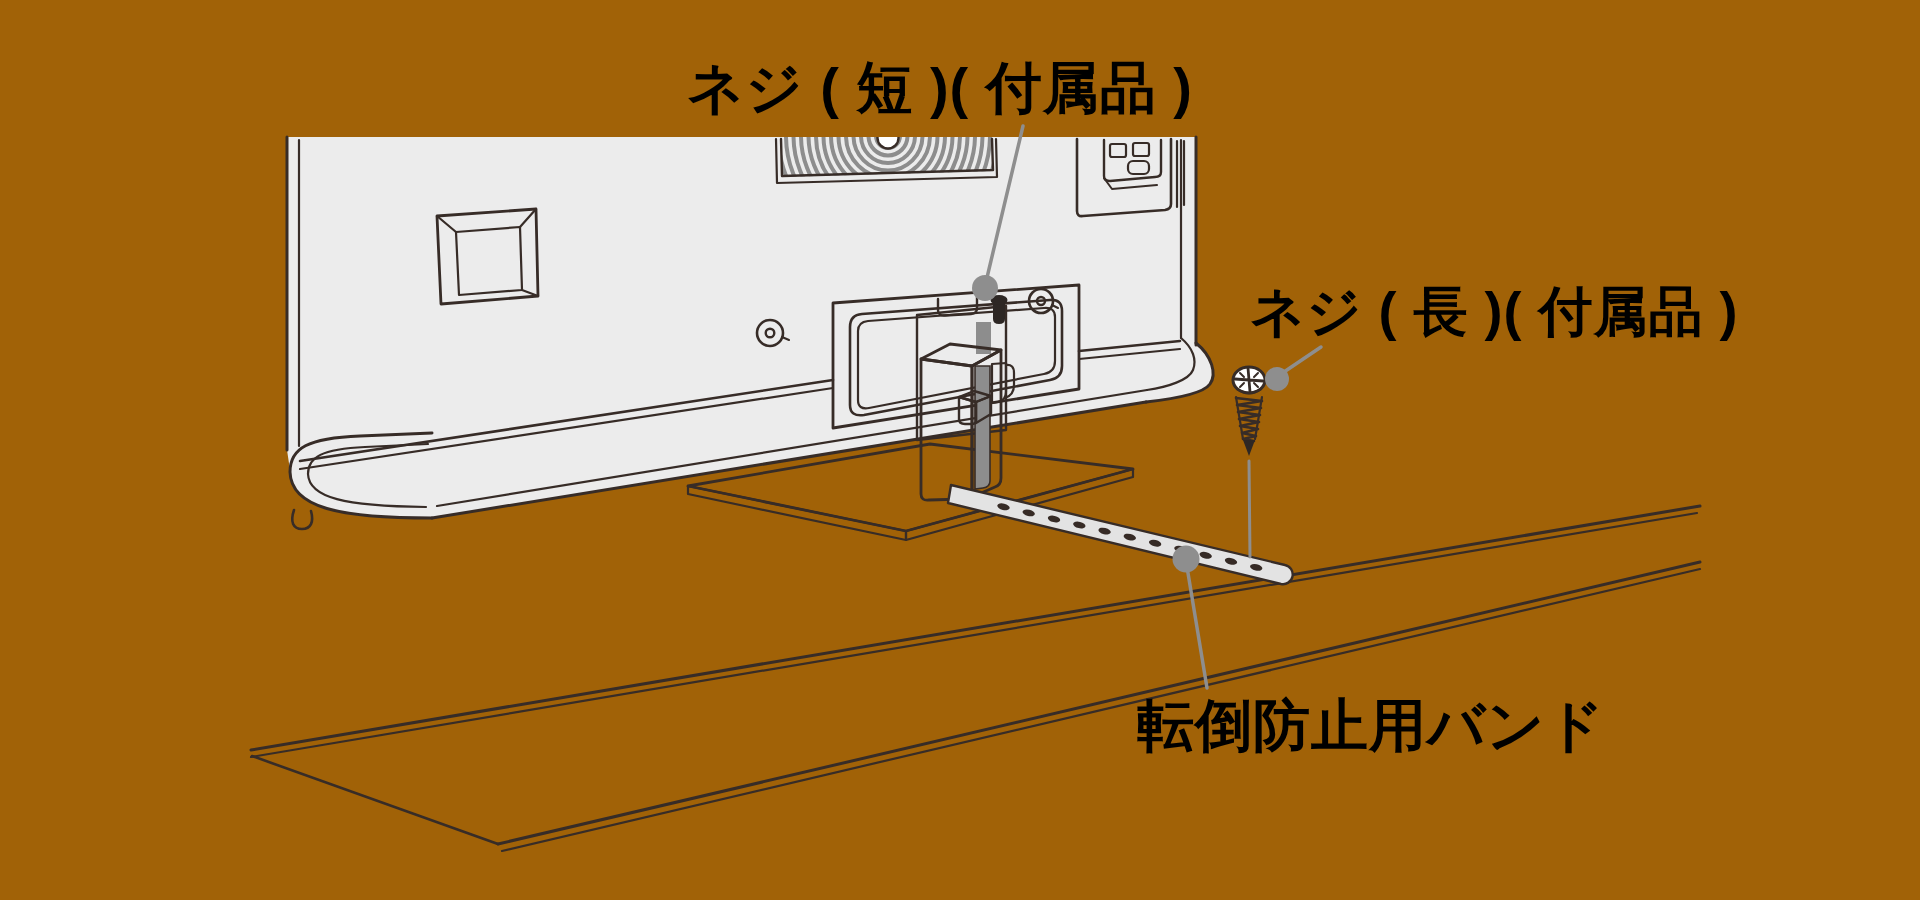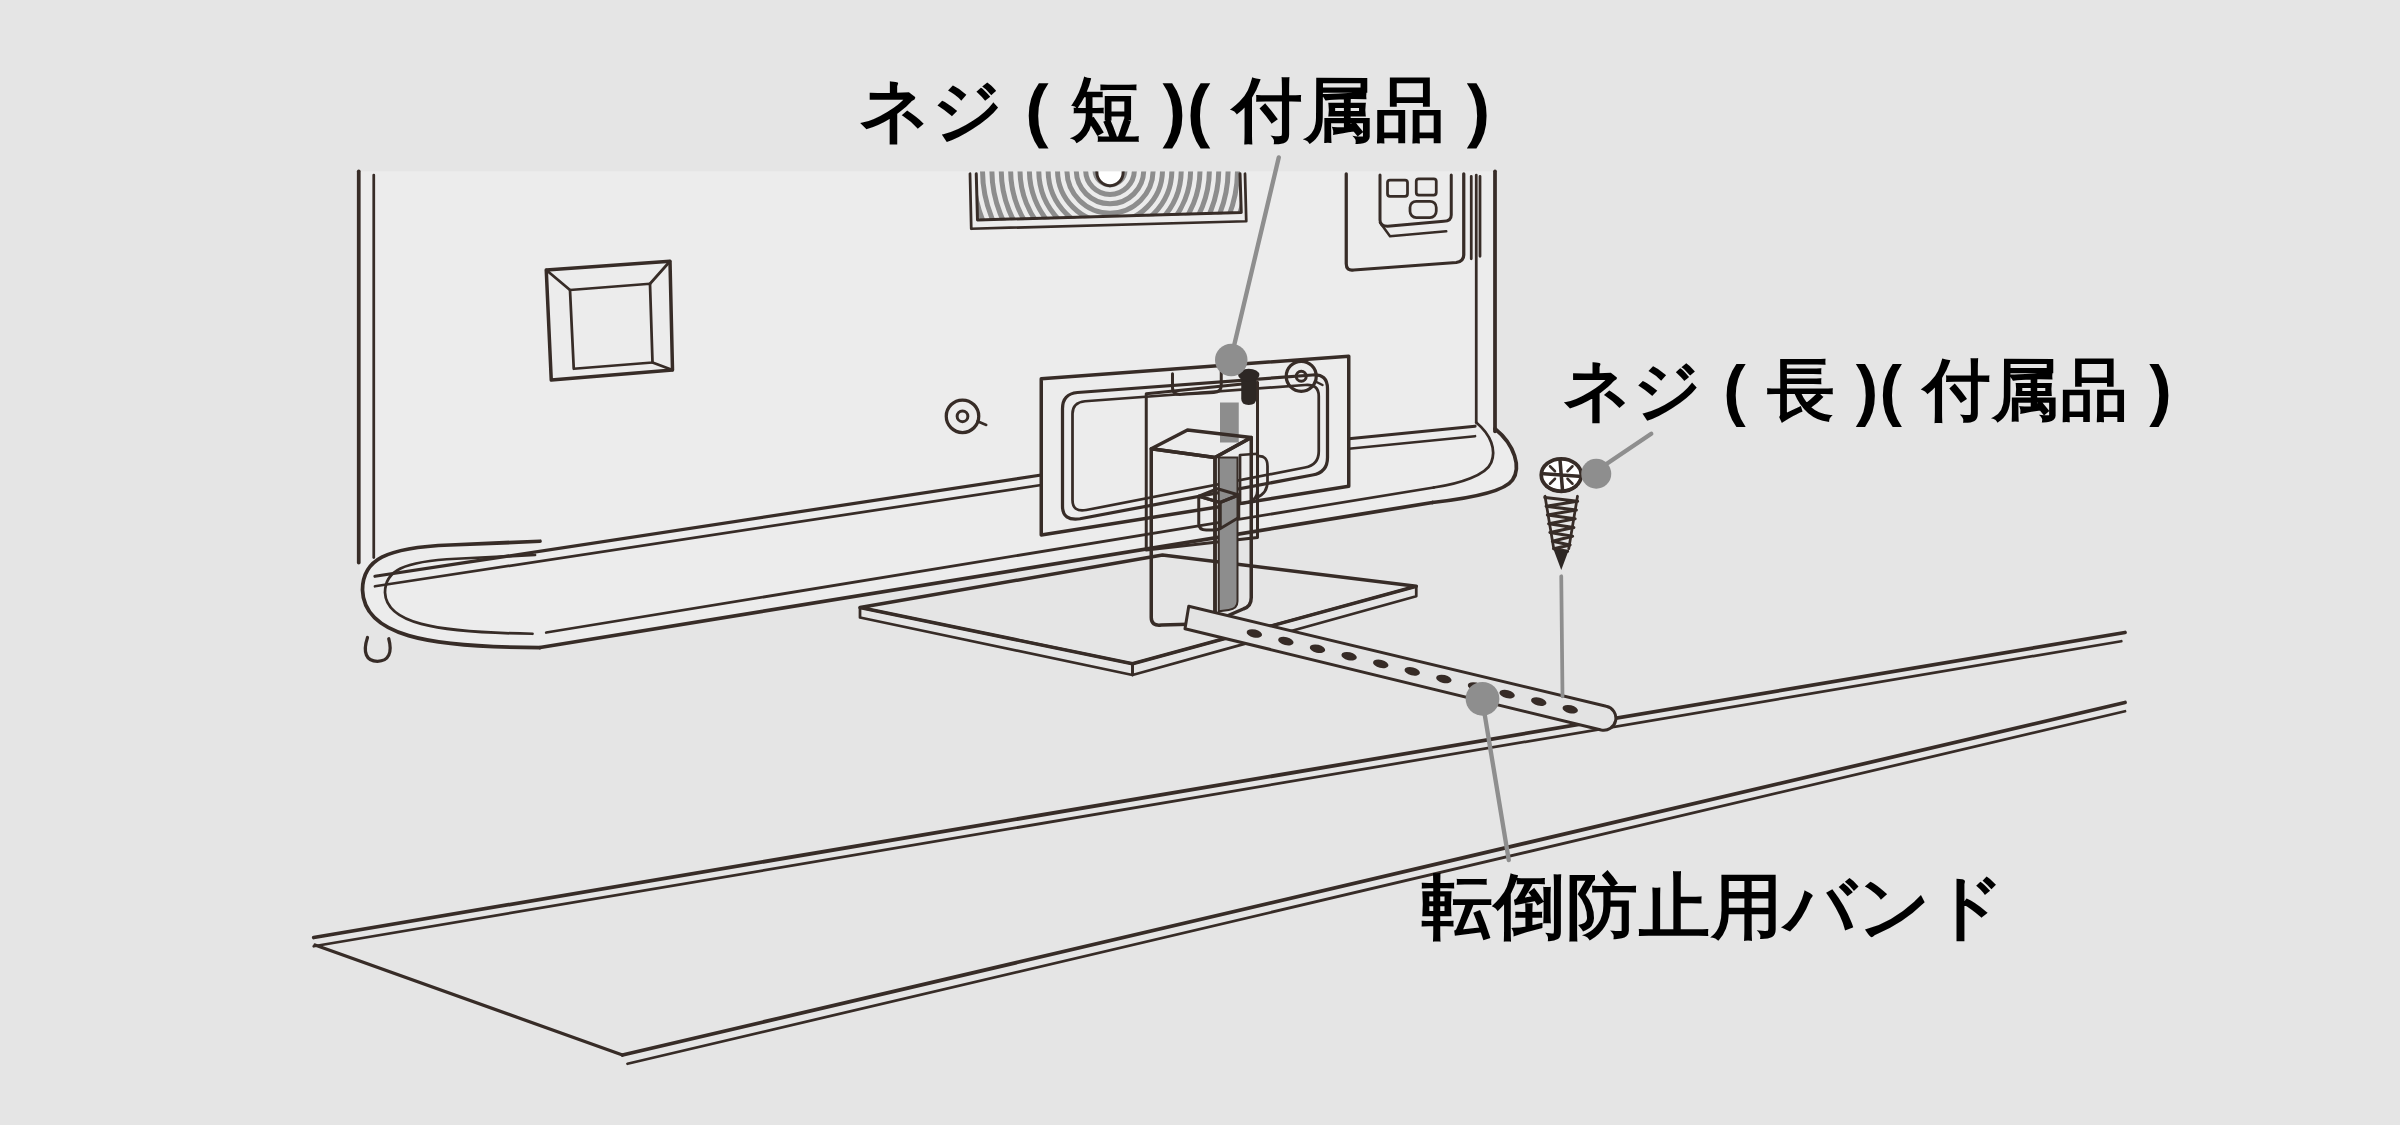--- a/index.html
+++ b/index.html
@@ -1,16 +1,16 @@
 <!DOCTYPE html>
 <html><head>
 <meta charset="utf-8">
 <style>
   html,body{margin:0;padding:0;background:#fff;}
-  .stage{position:relative;width:1920px;height:900px;background:#e5e5e5;overflow:hidden;}
+  .stage{position:relative;width:1920px;height:900px;background:#a16207;overflow:hidden;}
   svg{display:block;}
   text.lbl{font-family:"Liberation Sans","DejaVu Sans",sans-serif;font-weight:bold;fill:#000;letter-spacing:1px;}
   .ln{stroke:#372c27;fill:none;stroke-linecap:round;stroke-linejoin:round;}
 </style>
 </head>
 <body>
 
 <div class="stage">
 <svg width="1920" height="900" viewBox="0 0 1920 900">
 

